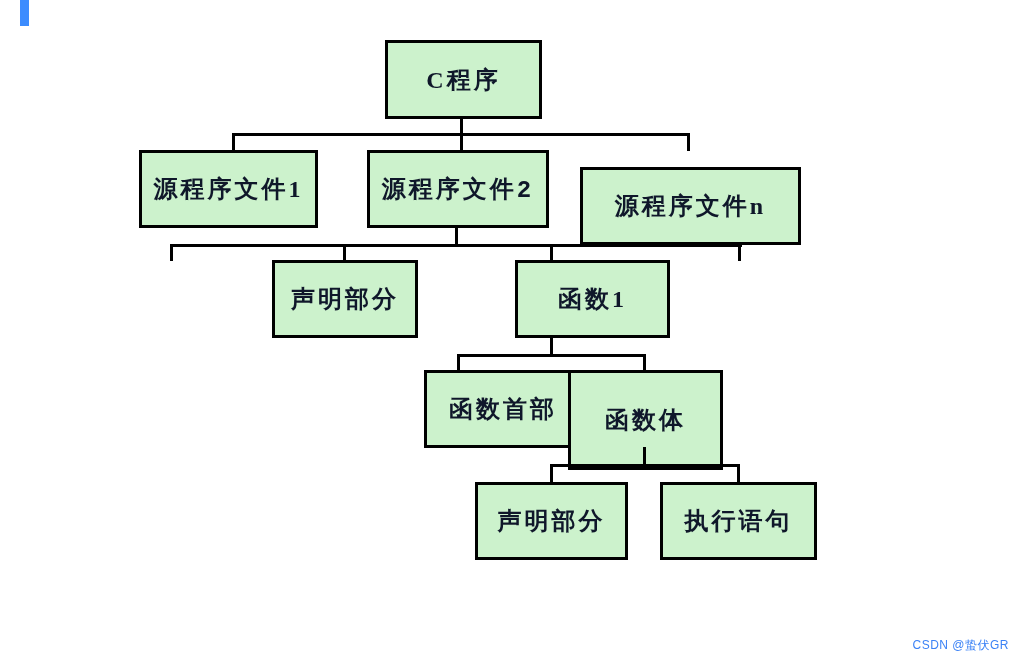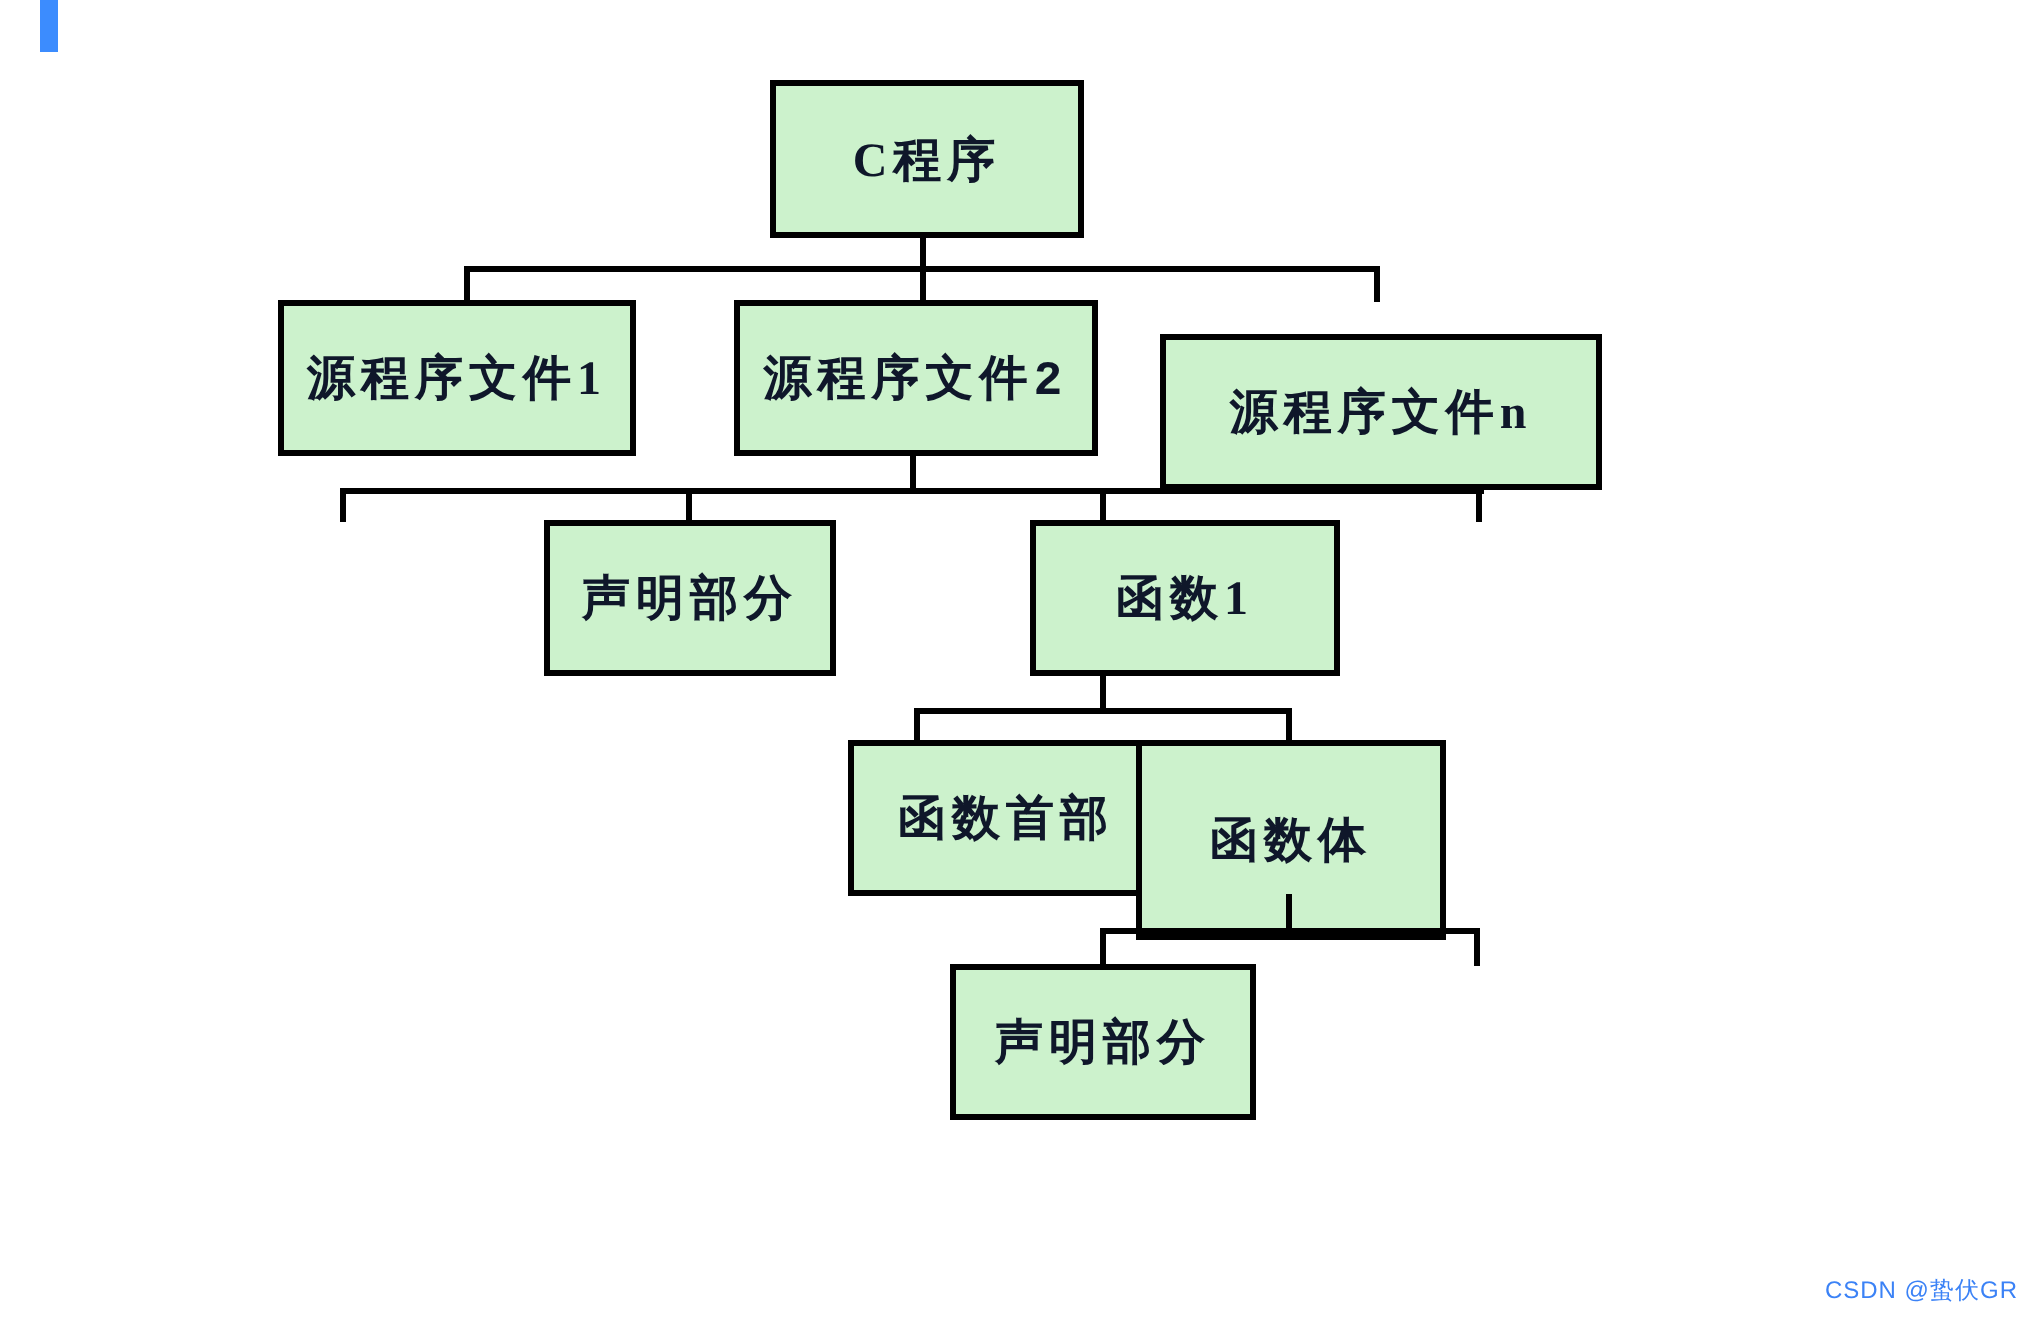--- a/index.html
+++ b/index.html
@@ -102,16 +102,17 @@
 
   <div class="node" id="n-func-header">函数首部</div>
   <div class="node" id="n-func-body">函数体</div>
 
   <div class="seg v" style="left:643px; top:447px; height:20px;"></div>
   <div class="seg h" style="left:550px; top:464px; width:190px;"></div>
   <div class="seg v" style="left:550px; top:464px; height:19px;"></div>
   <div class="seg v" style="left:737px; top:464px; height:19px;"></div>
 
   <div class="node" id="n-decl-body">声明部分</div>
+  <div class="node" id="n-exec-stmt">执行语句</div>
 
   <div class="watermark">CSDN @蛰伏GR</div>
 
 </div>
 
 </body></html>

